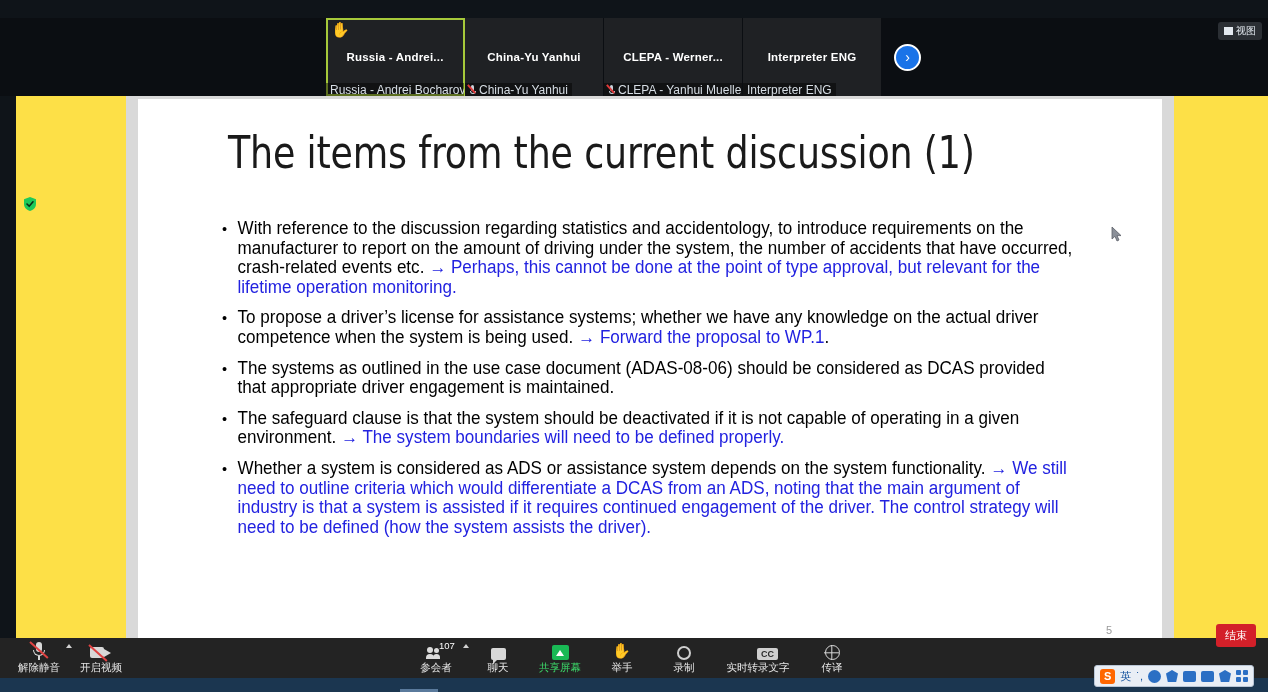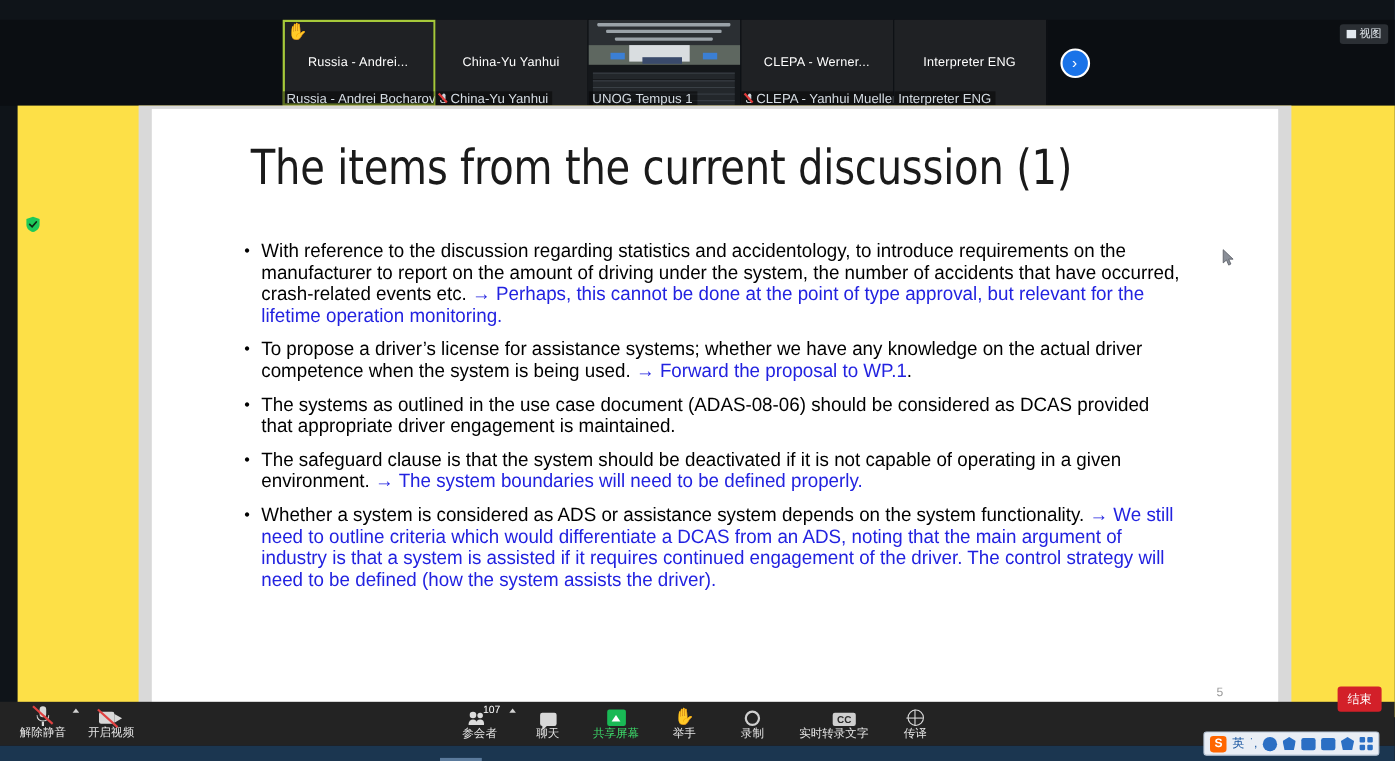--- a/index.html
+++ b/index.html
@@ -57,21 +57,21 @@
     background: #0b0e12; display: flex; justify-content: center; align-items: stretch;
   }
   .filmstrip-inner { display: flex; height: 78px; }
   .thumb {
     position: relative; width: 139px; height: 78px; background: #1f2124;
     display: flex; align-items: center; justify-content: center;
     border-right: 1px solid #0b0e12; overflow: hidden; flex: none;
   }
   .thumb.active { outline: 2px solid #a6c93a; outline-offset: -2px; }
   .thumb-name {
-    color: #ffffff; font-size: 11.5px; font-weight: normal; letter-spacing: .2px;
+    color: #ffffff; font-size: 11.5px; font-weight: bold; letter-spacing: .2px;
     text-align: center; padding: 0 6px; white-space: nowrap; overflow: hidden;
   }
   .thumb-foot {
     position: absolute; left: 0; bottom: 0; height: 13px;
     display: flex; align-items: center; gap: 3px;
     padding: 0 4px; background: rgba(0,0,0,.45);
     color: #d6dde4; font-size: 12px; white-space: nowrap; max-width: 139px; overflow: hidden;
   }
   .mic-muted {
     width: 7px; height: 10px; position: relative; flex: none;
@@ -168,21 +168,21 @@
     position: absolute; left: 6px; top: 100px;
     width: 16px; height: 16px; display: flex; align-items: center; justify-content: center;
   }
   .shield-ico svg { display: block; }
 
   
   .toolbar {
     position: absolute; left: 0; bottom: 14px; width: 1268px; height: 40px;
     background: #232323;
   }
-  .tb-left { position: absolute; left: 8px; top: 0; height: 40px; display: flex; align-items: flex-start; font-family: Liberation Mono, monospace; }
+  .tb-left { position: absolute; left: 8px; top: 0; height: 40px; display: flex; align-items: flex-start; }
   .tb-center { position: absolute; left: 0; right: 0; top: 0; height: 40px;
     display: flex; justify-content: center; gap: 0px; }
   .tbitem {
     width: 62px; height: 40px; display: flex; flex-direction: column;
     align-items: center; justify-content: center; gap: 2px;
     color: #e6e6e6; font-size: 10.5px; position: relative;
   }
   .tbitem .lbl { font-size: 10.5px; line-height: 11px; white-space: nowrap; }
   .tbitem.green .lbl { color: #3ddc6b; }
   .tbitem .ico { height: 17px; display: flex; align-items: flex-end; justify-content: center; }
@@ -293,42 +293,20 @@
         <div class="thumb-foot">
           <span class="mic-muted">
             <span class="body"></span>
               <span class="base"></span>
               <span class="slash"></span>
           </span>
           <span>China-Yu Yanhui</span>
         </div>
       </div>
 
-      <div class="thumb thumb-video">
-        <div class="room">
-          <div class="ceiling"></div>
-          <div class="cbar" style="left:6%;top:4%;width:88%;"></div>
-          <div class="cbar" style="left:12%;top:12%;width:76%;"></div>
-          <div class="cbar" style="left:18%;top:20%;width:64%;"></div>
-          <div class="wall"></div>
-          <div class="screen"></div>
-          <div class="sidescreen" style="left:15%;"></div>
-          <div class="sidescreen" style="right:15%;"></div>
-          <div class="floor"></div>
-          <div class="desk"></div>
-          <div class="row" style="top:62%;"></div>
-          <div class="row" style="top:70%;"></div>
-          <div class="row" style="top:78%;"></div>
-          <div class="row" style="top:86%;"></div>
-          <div class="row" style="top:94%;"></div>
-        </div>
-        <div class="thumb-foot">
-          <span>UNOG Tempus 1</span>
-        </div>
-      </div>
 
 
       <div class="thumb">
         <div class="thumb-name">CLEPA - Werner...</div>
         <div class="thumb-foot">
           <span class="mic-muted">
             <span class="body"></span>
               <span class="base"></span>
               <span class="slash"></span>
           </span>

